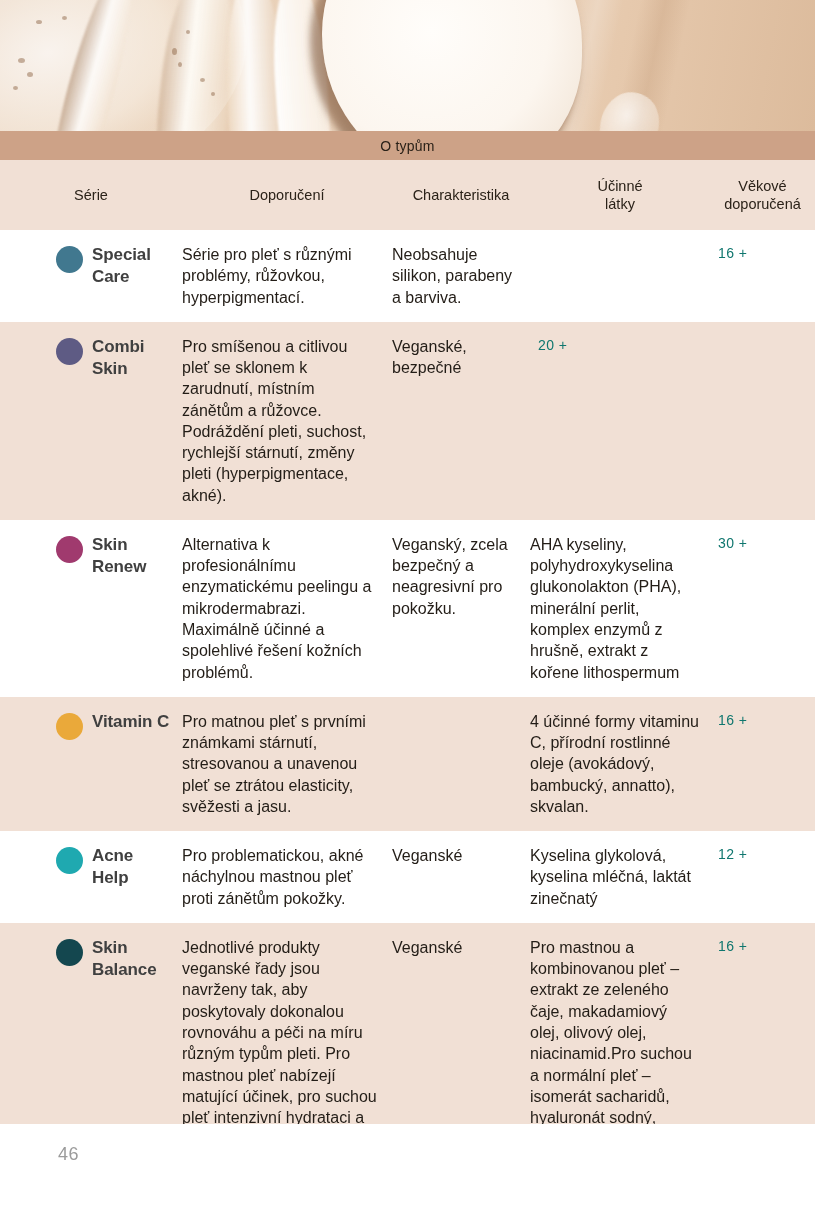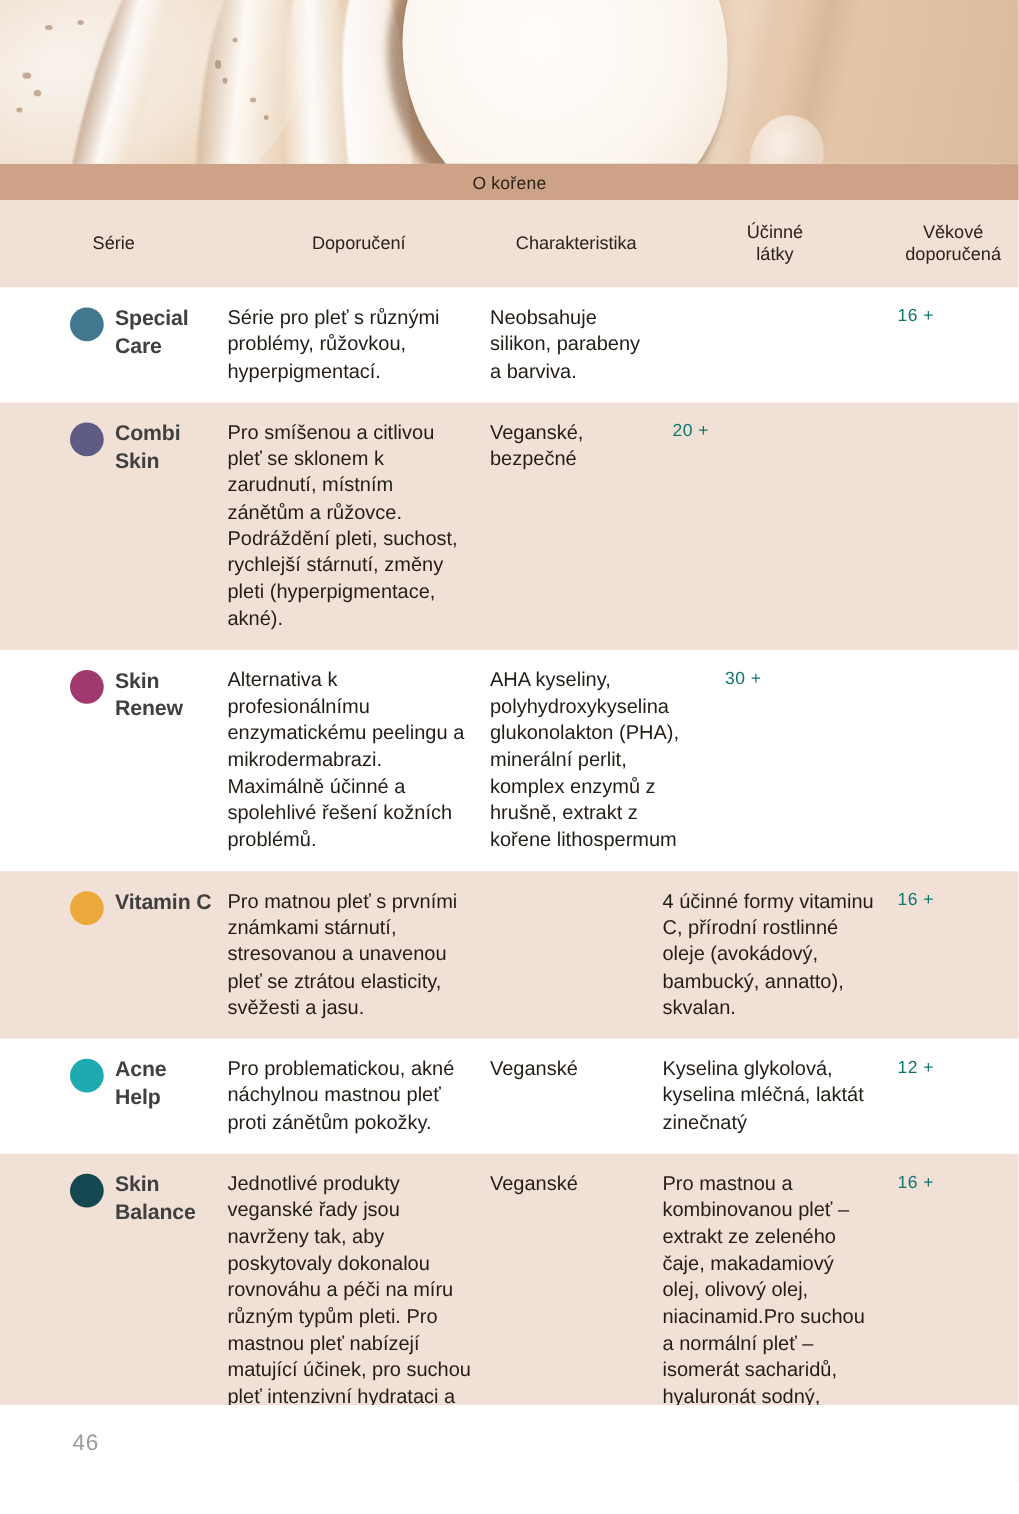--- a/index.html
+++ b/index.html
@@ -248,21 +248,21 @@
     <i style="left:62px;top:16px;width:5px;height:4px;"></i>
     <i style="left:172px;top:48px;width:5px;height:7px;"></i>
     <i style="left:178px;top:62px;width:4px;height:5px;"></i>
     <i style="left:186px;top:30px;width:4px;height:4px;"></i>
     <i style="left:200px;top:78px;width:5px;height:4px;"></i>
     <i style="left:211px;top:92px;width:4px;height:4px;"></i>
   </div>
 </div>
 
 <div class="title-band">
-  <span>O kořene</span>
+  <span>O typům</span>
 </div>
 
 <div class="table">
   <div class="row head-row">
     <div class="head-cell c-series">Série</div>
     <div class="head-cell c-recommend">Doporučení</div>
     <div class="head-cell c-character">Charakteristika</div>
     <div class="head-cell c-actives">Účinné<br>látky</div>
     <div class="head-cell c-age">Věkové<br>doporučená</div>
   </div>
@@ -285,20 +285,21 @@
         <div class="c-recommend cell-text">Pro smíšenou a citlivou pleť se sklonem k zarudnutí, místním zánětům a růžovce. Podráždění pleti, suchost, rychlejší stárnutí, změny pleti (hyperpigmentace, akné).</div>
         <div class="c-character cell-text">Veganské, bezpečné</div>
         <div class="c-age"><span class="age-text">20 +</span></div>
       </div>
       <div class="row body-row plain">
         <div class="c-series">
           <span class="dot" style="background: rgb(160, 58, 110);"></span>
           <span class="series-name">Skin<br>Renew</span>
         </div>
         <div class="c-recommend cell-text">Alternativa k profesionálnímu enzymatickému peelingu a mikrodermabrazi. Maximálně účinné a spolehlivé řešení kožních problémů.</div>
+        <div class="c-character cell-text">Veganský, zcela bezpečný a neagresivní pro pokožku.</div>
         <div class="c-actives cell-text">AHA kyseliny, polyhydroxykyselina glukonolakton (PHA), minerální perlit, komplex enzymů z hrušně, extrakt z kořene lithospermum</div>
         <div class="c-age"><span class="age-text">30 +</span></div>
       </div>
       <div class="row body-row alt">
         <div class="c-series">
           <span class="dot" style="background: rgb(234, 169, 58);"></span>
           <span class="series-name">Vitamin C</span>
         </div>
         <div class="c-recommend cell-text">Pro matnou pleť s prvními známkami stárnutí, stresovanou a unavenou pleť se ztrátou elasticity, svěžesti a jasu.</div>
         <div class="c-character cell-text"></div>

